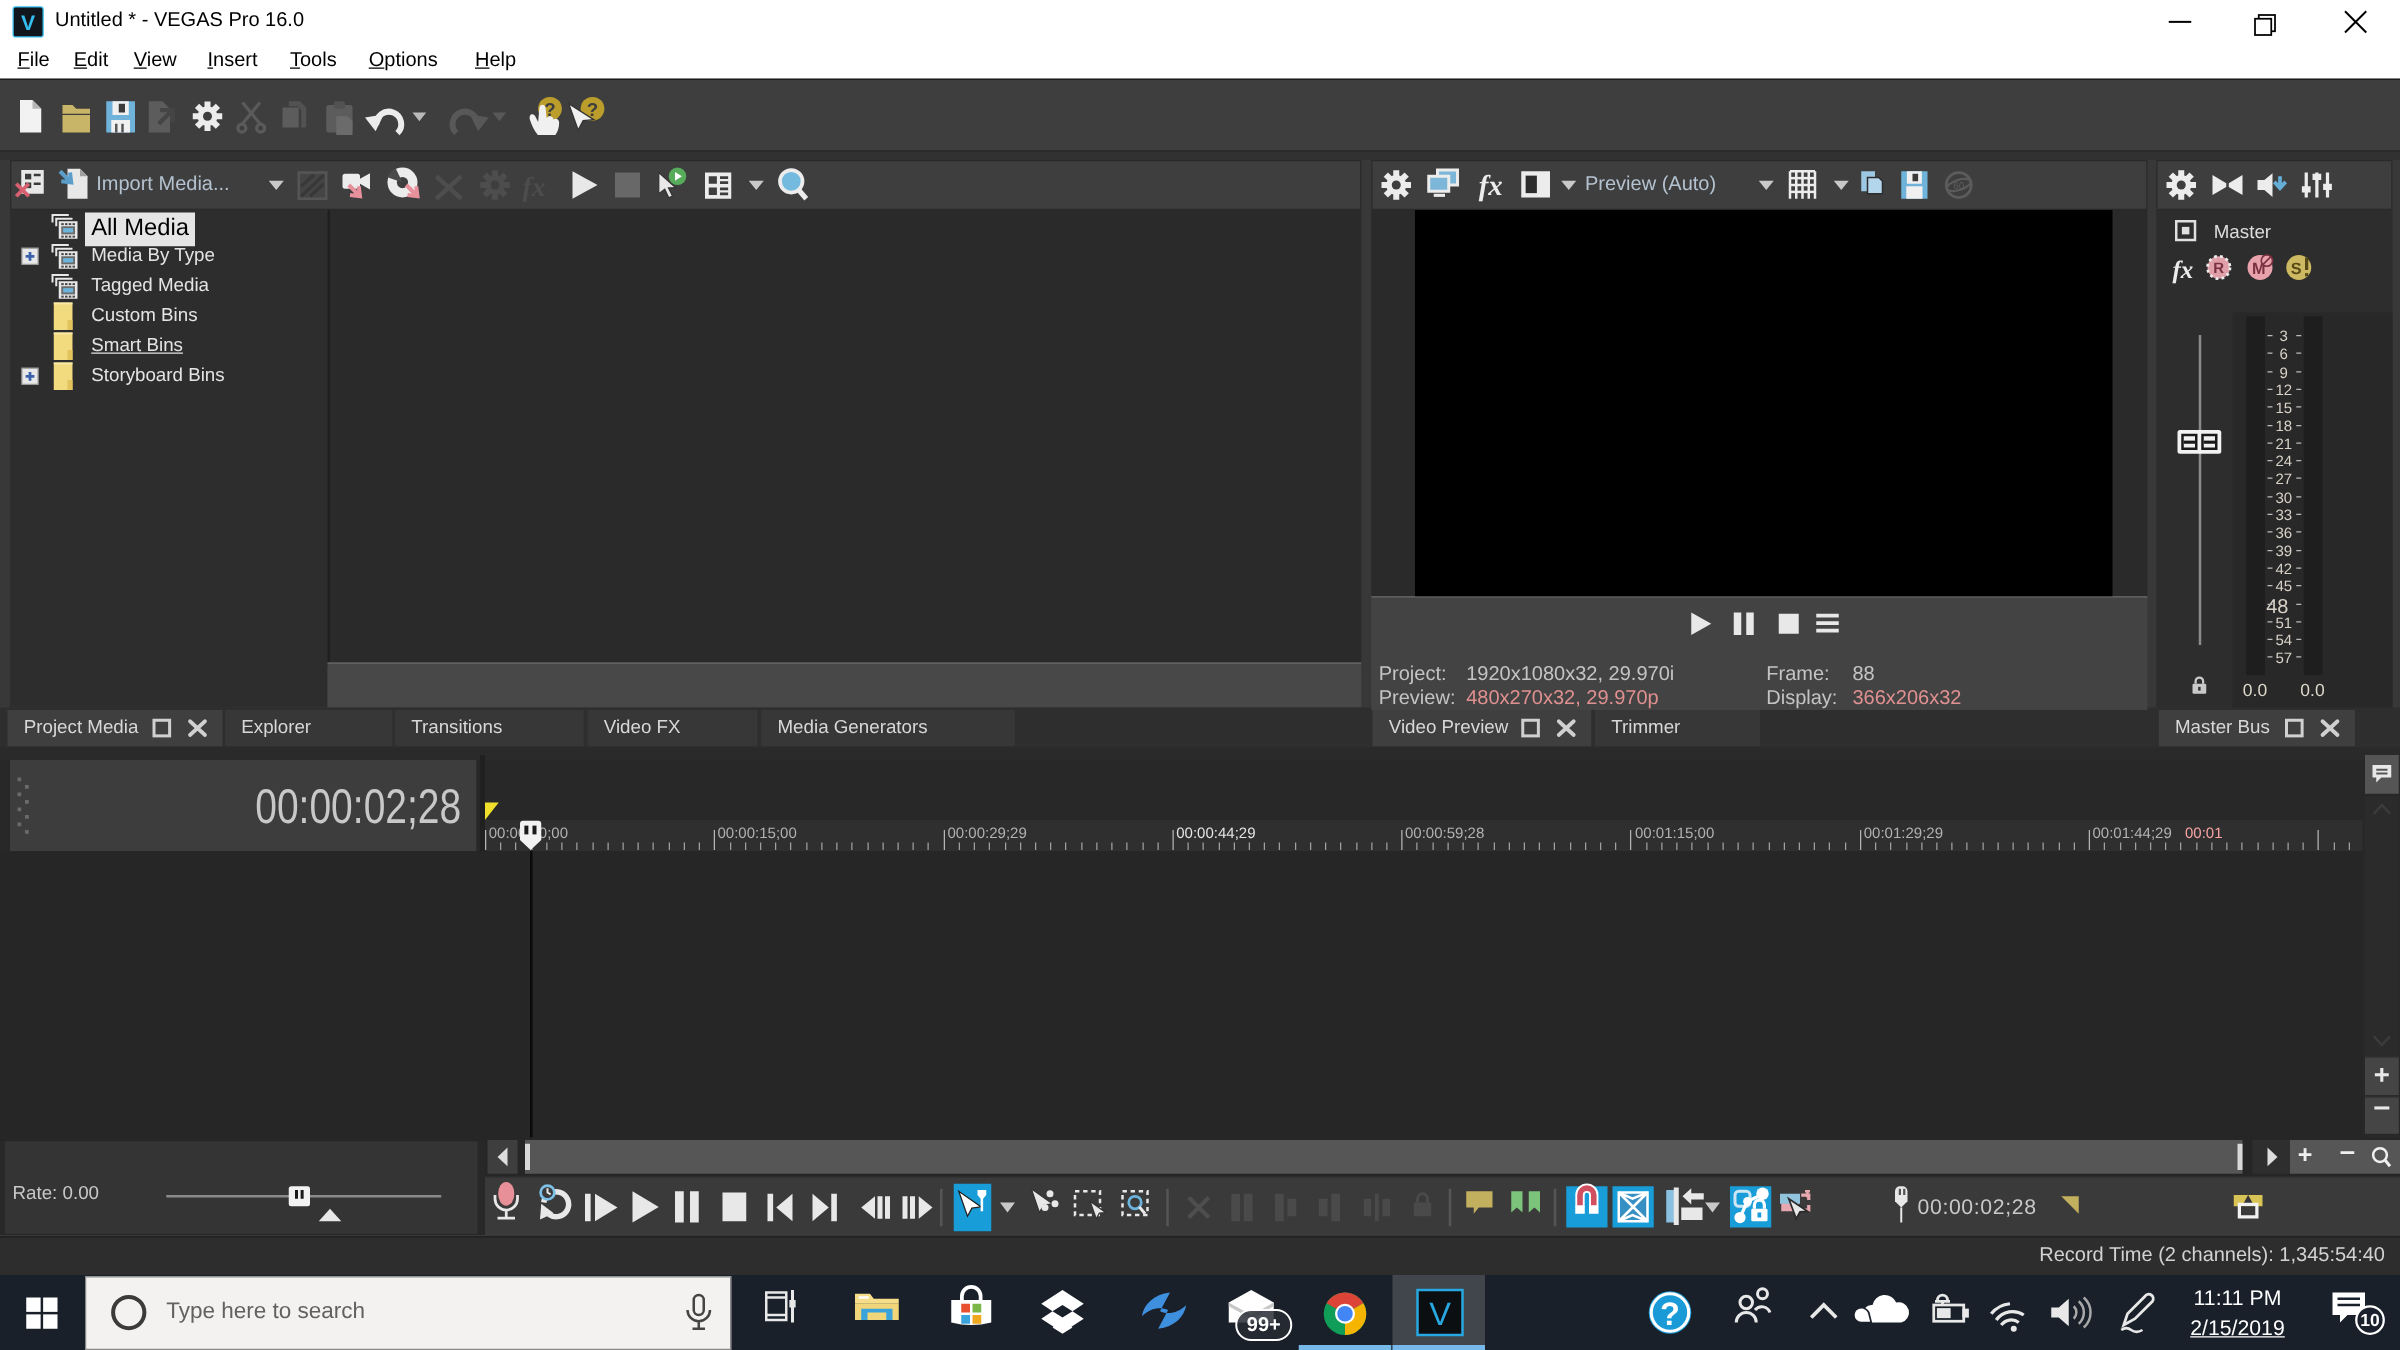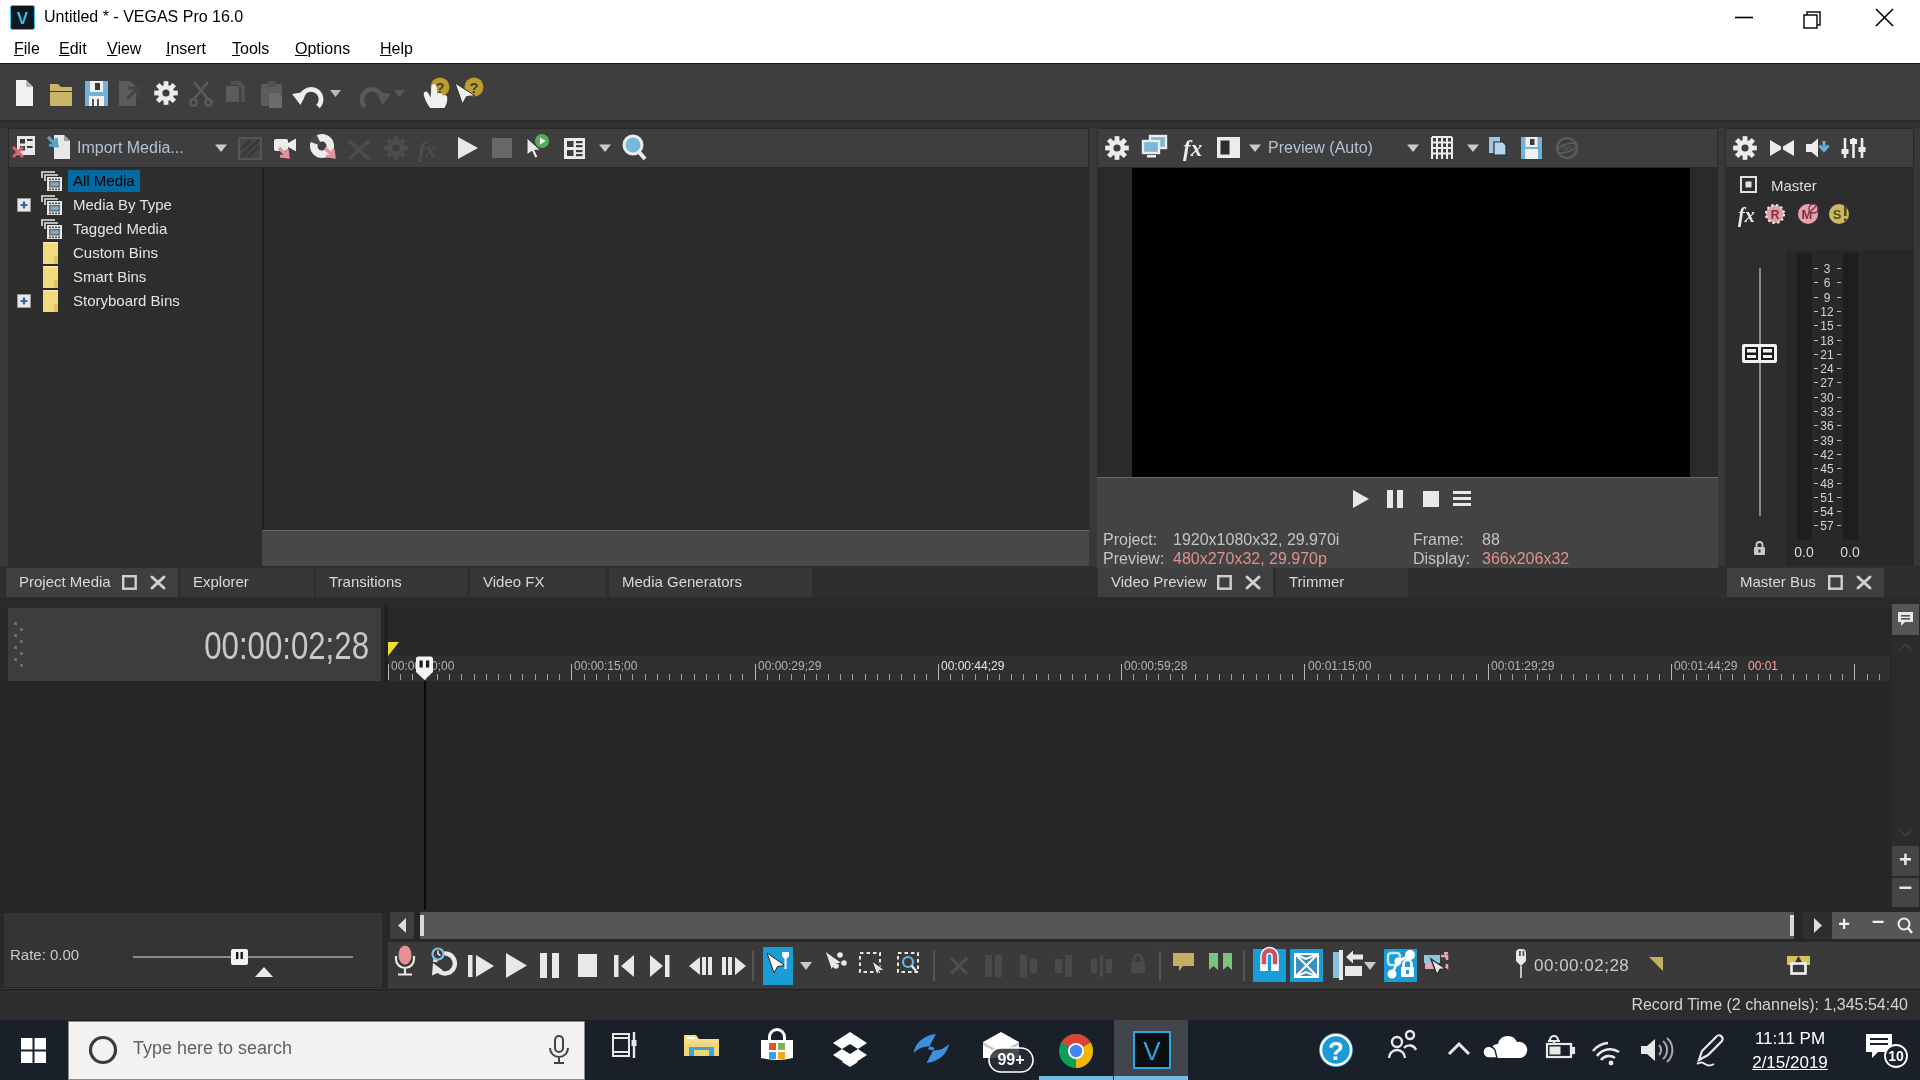--- a/index.html
+++ b/index.html
@@ -164,21 +164,21 @@
         <rect x="568" y="22" width="6.5" height="2.2" fill="#3e3e3e"></rect>
         <rect x="568" y="26" width="6.5" height="2.2" fill="#3e3e3e"></rect>
       </g>
 <path d="M591 16.5 l 12 0 l -6 7.5 Z" fill="#c9c9c9"></path>
 <g>
         <circle cx="625" cy="17" r="9" fill="#74bade" stroke="#ececec" stroke-width="3"></circle>
         <line x1="631" y1="24" x2="637" y2="31" stroke="#ececec" stroke-width="4"></line>
       </g>
 </svg>
 <div class="t" style="left:77px;top:139px;font-size:16px;color:#b4c2d0;">Import Media...</div>
-<div class="t" style="left:68px;top:170px;font-size:15px;color:#000;background:#0369a1;padding:2px 5px 3px 5px;">All Media</div>
+<div class="t" style="left:68px;top:170px;font-size:19px;color:#000;background:#e5e5e5;padding:2px 5px 3px 5px;">All Media</div>
 <svg style="left:40px;top:170px" width="23" height="22" viewBox="0 0 23 22">
       <g fill="none" stroke="#e8e8e8" stroke-width="1.6">
         <path d="M2 8 v-6 h13"></path>
         <path d="M5 11 v-6 h13"></path>
       </g>
 <rect x="7" y="7" width="15" height="14" fill="#e8e8e8"></rect>
 <rect x="9" y="11" width="11" height="6.5" fill="#6b6b6b"></rect>
 <rect x="10.5" y="12.5" width="8" height="3.5" fill="#6cb4dc"></rect>
 <g fill="#4a4a4a">
         <rect x="9" y="8.5" width="2" height="1.6"></rect>
@@ -234,21 +234,21 @@
         <rect x="15" y="18.5" width="2" height="1.6"></rect>
         <rect x="18" y="18.5" width="2" height="1.6"></rect>
       </g>
     </svg>
 <div class="t" style="left:73px;top:244px;font-size:15px;color:#e4e4e4;">Custom Bins</div>
 <svg style="left:40px;top:242px" width="23" height="22" viewBox="0 0 23 22">
       <path d="M3 0 h15 v22 h-15 Z" fill="#f2da7e"></path>
       <path d="M14 14 h4 v8 h-4 Z" fill="#e2c35c"></path>
       <path d="M3 0 h15 v1.5 h-15 Z" fill="#fae9a8"></path>
     </svg>
-<div class="t" style="left:73px;top:268px;font-size:15px;color:#e4e4e4;">Smart Bins</div>
+<div class="t" style="left:73px;top:268px;font-size:15px;color:#e4e4e4;text-decoration:underline;">Smart Bins</div>
 <svg style="left:40px;top:266px" width="23" height="22" viewBox="0 0 23 22">
       <path d="M3 0 h15 v22 h-15 Z" fill="#f2da7e"></path>
       <path d="M14 14 h4 v8 h-4 Z" fill="#e2c35c"></path>
       <path d="M3 0 h15 v1.5 h-15 Z" fill="#fae9a8"></path>
     </svg>
 <div class="t" style="left:73px;top:292px;font-size:15px;color:#e4e4e4;">Storyboard Bins</div>
 <svg style="left:40px;top:290px" width="23" height="22" viewBox="0 0 23 22">
       <path d="M3 0 h15 v22 h-15 Z" fill="#f2da7e"></path>
       <path d="M14 14 h4 v8 h-4 Z" fill="#e2c35c"></path>
       <path d="M3 0 h15 v1.5 h-15 Z" fill="#fae9a8"></path>
@@ -468,21 +468,21 @@
 <div style="left:1837px;top:425.3px;width:4px;height:1px;background:#bbb;"></div>
 <div class="t" style="left:1813px;top:433.6px;width:28px;text-align:center;font-size:12px;color:#d8d2c8;">39</div>
 <div style="left:1814px;top:439.6px;width:4px;height:1px;background:#bbb;"></div>
 <div style="left:1837px;top:439.6px;width:4px;height:1px;background:#bbb;"></div>
 <div class="t" style="left:1813px;top:447.9px;width:28px;text-align:center;font-size:12px;color:#d8d2c8;">42</div>
 <div style="left:1814px;top:453.9px;width:4px;height:1px;background:#bbb;"></div>
 <div style="left:1837px;top:453.9px;width:4px;height:1px;background:#bbb;"></div>
 <div class="t" style="left:1813px;top:462.2px;width:28px;text-align:center;font-size:12px;color:#d8d2c8;">45</div>
 <div style="left:1814px;top:468.2px;width:4px;height:1px;background:#bbb;"></div>
 <div style="left:1837px;top:468.2px;width:4px;height:1px;background:#bbb;"></div>
-<div class="t" style="left:1813px;top:476.5px;width:28px;text-align:center;font-size:12px;color:#d8d2c8;">48</div>
+<div class="t" style="left:1813px;top:476.5px;width:28px;font-size:16px;color:#d8d2c8;">48</div>
 <div style="left:1814px;top:482.5px;width:4px;height:1px;background:#bbb;"></div>
 <div style="left:1837px;top:482.5px;width:4px;height:1px;background:#bbb;"></div>
 <div class="t" style="left:1813px;top:490.8px;width:28px;text-align:center;font-size:12px;color:#d8d2c8;">51</div>
 <div style="left:1814px;top:496.8px;width:4px;height:1px;background:#bbb;"></div>
 <div style="left:1837px;top:496.8px;width:4px;height:1px;background:#bbb;"></div>
 <div class="t" style="left:1813px;top:505.1px;width:28px;text-align:center;font-size:12px;color:#d8d2c8;">54</div>
 <div style="left:1814px;top:511.1px;width:4px;height:1px;background:#bbb;"></div>
 <div style="left:1837px;top:511.1px;width:4px;height:1px;background:#bbb;"></div>
 <div class="t" style="left:1813px;top:519.4px;width:28px;text-align:center;font-size:12px;color:#d8d2c8;">57</div>
 <div style="left:1814px;top:525.4px;width:4px;height:1px;background:#bbb;"></div>

